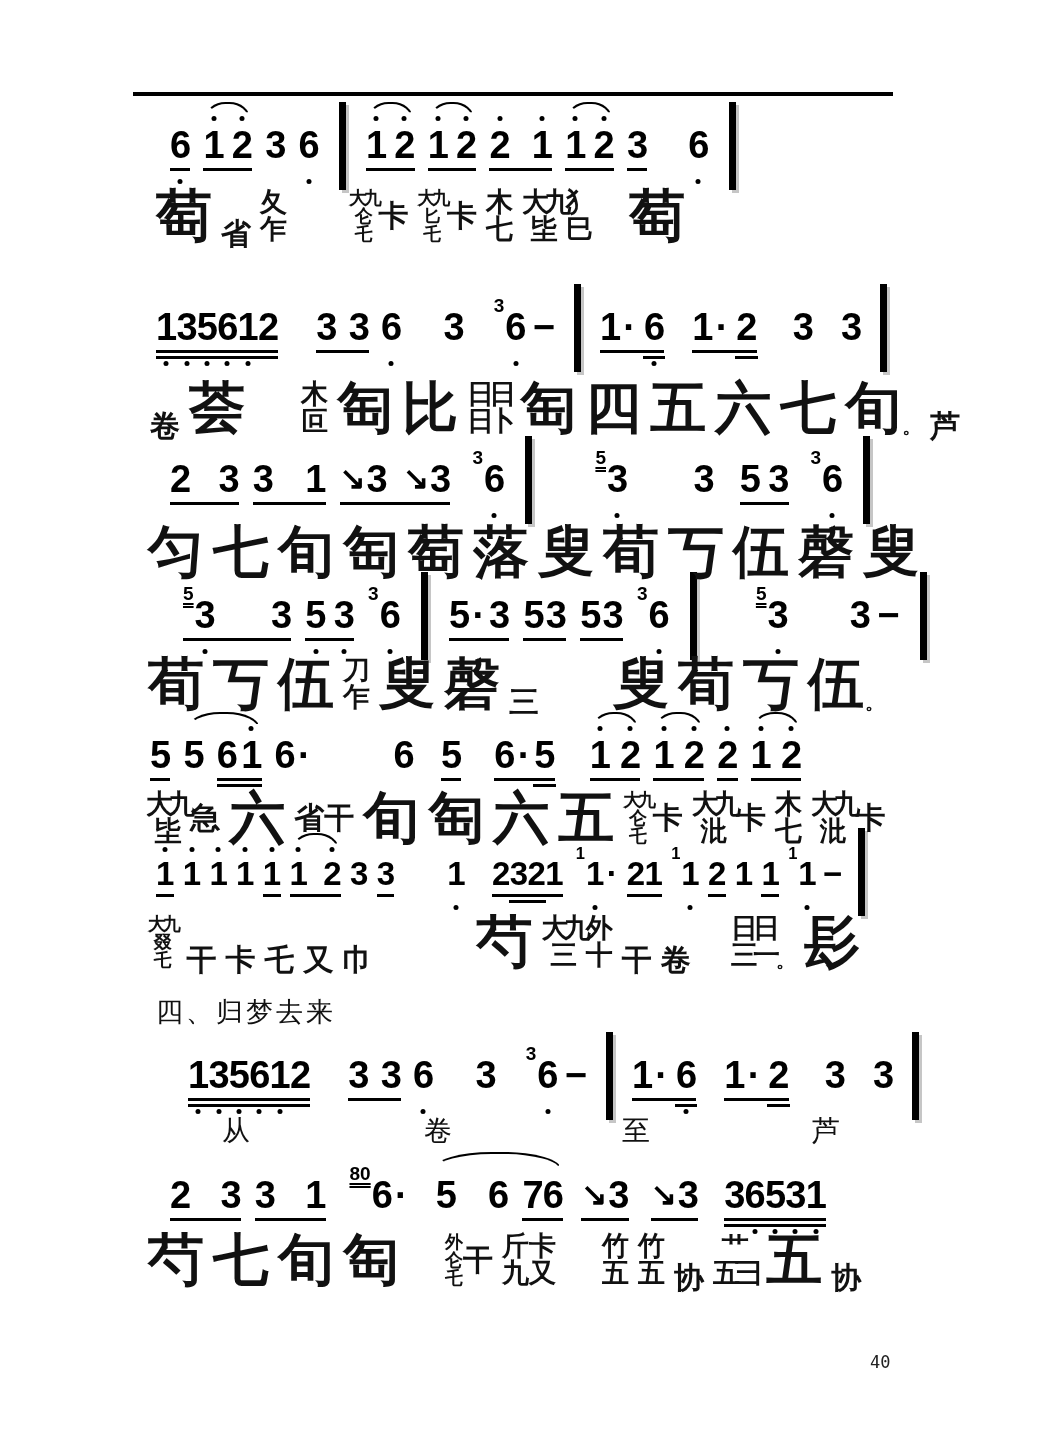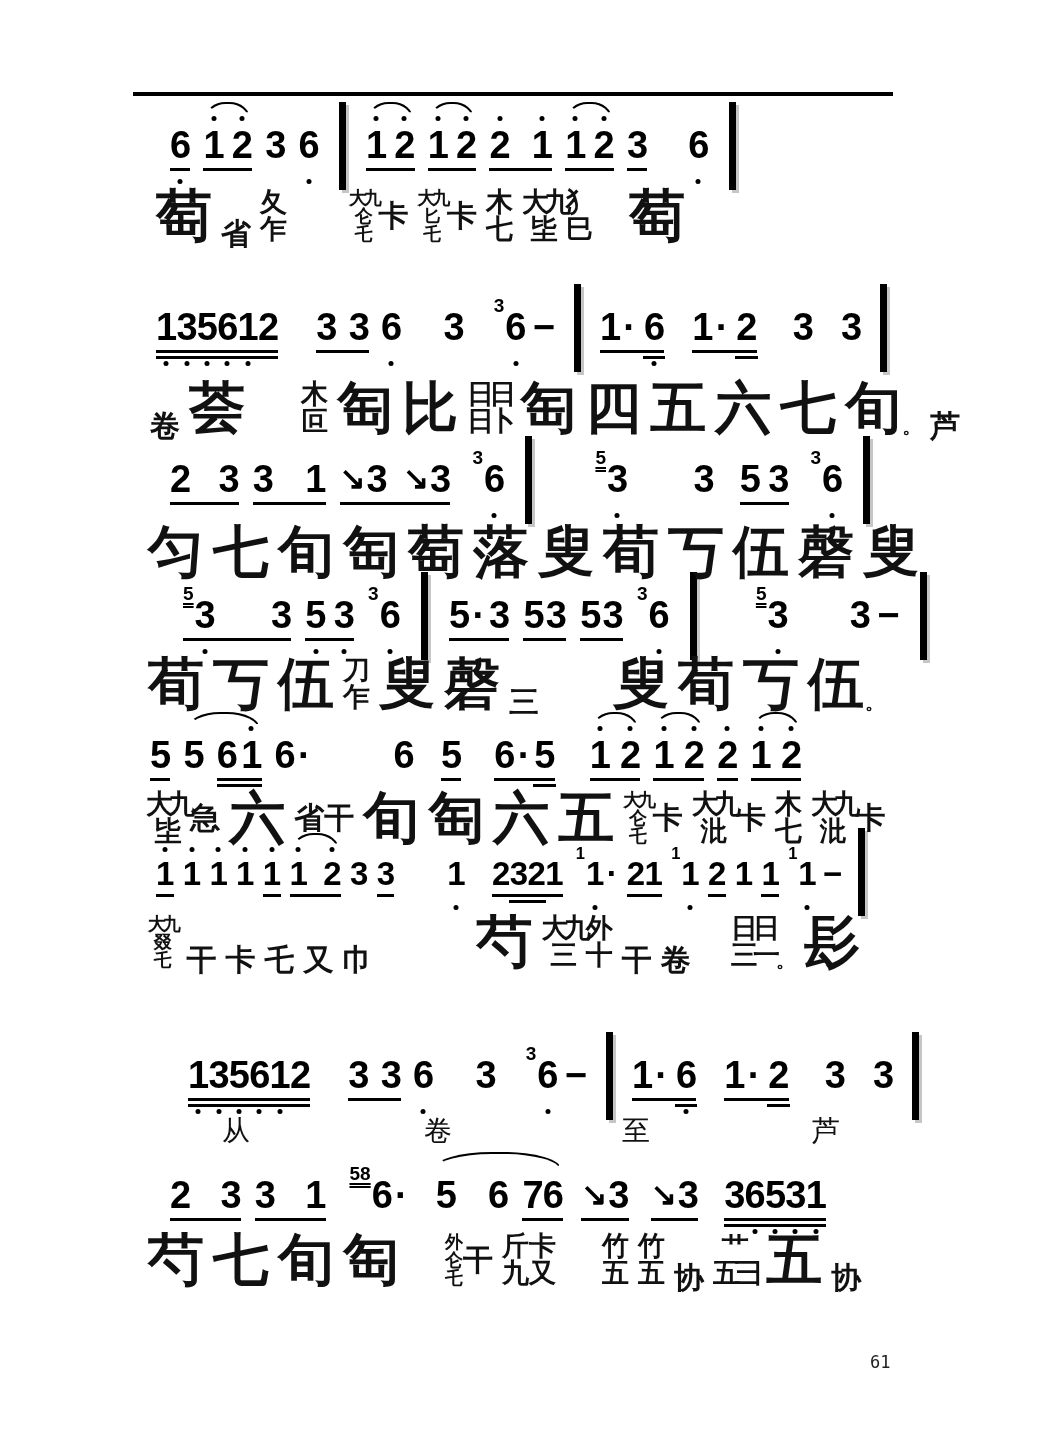--- a/index.html
+++ b/index.html
@@ -42,20 +42,21 @@
            font-size:27px;letter-spacing:3px;font-weight:500;color:#111;}
   .rep{position:absolute;font-family:"Liberation Serif","DejaVu Serif",serif;
        font-size:28px;font-weight:500;color:#111;}
   .pagenum{position:absolute;font-size:17px;color:#222;font-family:"DejaVu Sans Mono",monospace;}
 </style>
 </head>
 <body>
 
 <div class="page">
   <div class="rule" id="top-rule" style="left: 133px; top: 92px; width: 760px; height: 4px;"></div>
+  <div class="heading" id="heading-4" style="left:156px;top:994px;">四、归梦去来</div>
   <div id="lines-root">
       <div class="mline" style="left: 170px; top: 120px; font-size: 38px; column-gap: 13px;">
         <div class="g" style="column-gap: 6px;">
           <span class="note">
             <span class="dwrap">
               <span class="d">6</span>
               <b class="od dn"></b>
             </span>
           </span>
           <i class="u1"></i>
@@ -942,21 +943,21 @@
           </span>
           <span class="note">
             <span class="dwrap">
               <span class="d">1</span>
             </span>
           </span>
           <i class="u1"></i>
         </div>
         <div class="g" style="column-gap: 6px; margin-left: 10px;">
           <span class="note">
-            <span class="gr gul">58</span>
+            <span class="gr gul">80</span>
             <span class="dwrap">
               <span class="d">6</span>
             </span>
             <span class="adot">·</span>
           </span>
         </div>
         <div class="g" style="column-gap: 6px; margin-left: 14px;">
           <span class="note">
             <span class="dwrap">
               <span class="d">5</span>
@@ -1519,14 +1520,14 @@
           </div>
         </div>
       </div>
     </div>
   <div id="repeat-root">
       <span class="rep" style="left: 222px; top: 1112px;">从</span>
       <span class="rep" style="left: 424px; top: 1112px;">卷</span>
       <span class="rep" style="left: 622px; top: 1112px;">至</span>
       <span class="rep" style="left: 812px; top: 1112px;">芦</span>
     </div>
-  <div class="pagenum" style="left:870px;top:1352px;">61</div>
+  <div class="pagenum" style="left:870px;top:1352px;">40</div>
 </div>
 
 </body></html>

